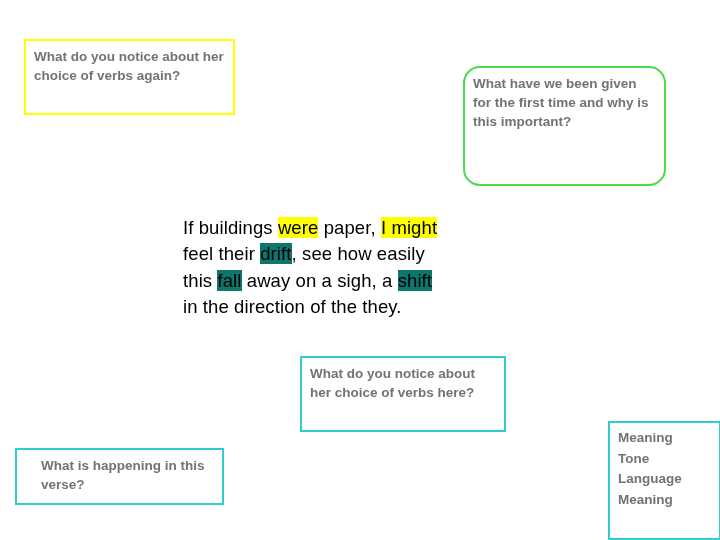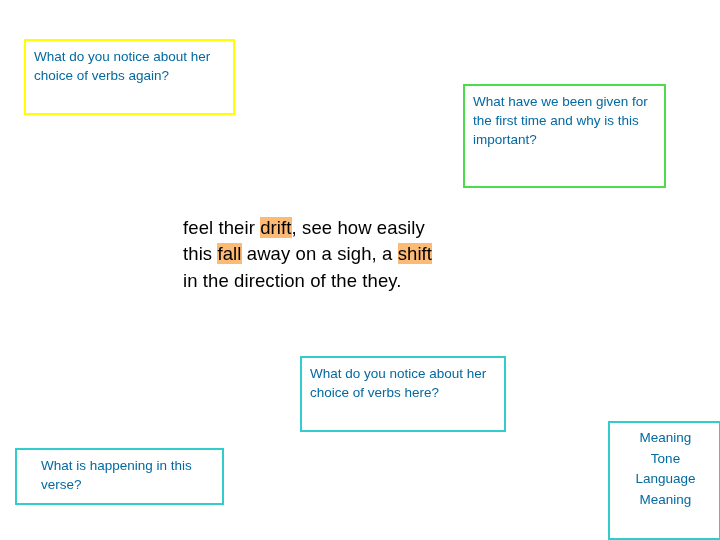--- a/index.html
+++ b/index.html
@@ -22,35 +22,37 @@
   .box {
     position: absolute;
     box-sizing: border-box;
     background: #ffffff;
   }
   .callout {
     border: 2px solid #000;
     padding: 6px 7px 6px 8px;
     font-size: 13.5px;
     line-height: 1.42;
-    color: #0369a1;
+    color: #737373;
+    font-weight: bold;
   }
   #callout-verbs-again {
     left: 24px;
     top: 39px;
     width: 211px;
     height: 76px;
     border-color: #ffff00;
   }
   #callout-first-time {
     left: 463px;
-    top: 84px;
+    top: 66px;
     width: 203px;
-    height: 104px;
+    height: 120px;
     border-color: #4ddb4d;
+    border-radius: 17px;
   }
   #callout-verbs-here {
     left: 300px;
     top: 336px;
     width: 206px;
     height: 76px;
     border-color: #33cccc;
     margin-top: 20px;
   }
   #callout-happening {
@@ -66,53 +68,53 @@
     top: 421px;
     width: 113px;
     height: 119px;
     border-color: #33cccc;
     padding: 5px 6px 4px 8px;
   }
   #callout-terms .term {
     display: block;
     line-height: 1.52;
     font-size: 13.5px;
-    text-align: center;
   }
   .poem {
     position: absolute;
     left: 183px;
     top: 215px;
     width: 300px;
     font-size: 18.5px;
     line-height: 1.42;
     color: #000;
     letter-spacing: 0.1px;
   }
   .poem .line {
     display: block;
     white-space: nowrap;
   }
   .hl-yellow {
     background: #ffff00;
   }
   .hl-cyan {
-    background: #fdba74;
+    background: #0f766e;
   }
 </style>
 </head>
 <body>
 
 <div class="stage">
 
   <div class="box callout" id="callout-verbs-again" style="border-color: rgb(255, 255, 0);">What do you notice about her choice of verbs again?</div>
 
   <div class="box callout" id="callout-first-time" style="border-color: rgb(77, 219, 77);">What have we been given for the first time and why is this important?</div>
 
   <div class="poem">
+    <span class="line"><span>If buildings </span><span class="hl-yellow">were</span><span> paper, </span><span class="hl-yellow">I might</span></span>
     <span class="line"><span>feel their </span><span class="hl-cyan">drift</span><span>, see how easily</span></span>
     <span class="line"><span>this </span><span class="hl-cyan">fall</span><span> away on a sigh, a </span><span class="hl-cyan">shift</span></span>
     <span class="line"><span>in the direction of the they.</span></span>
   </div>
 
   <div class="box callout" id="callout-verbs-here" style="border-color: rgb(51, 204, 204);">What do you notice about her choice of verbs here?</div>
 
   <div class="box callout" id="callout-happening" style="border-color: rgb(51, 204, 204);">What is happening in this verse?</div>
 
   <div class="box callout" id="callout-terms" style="border-color: rgb(51, 204, 204);">

